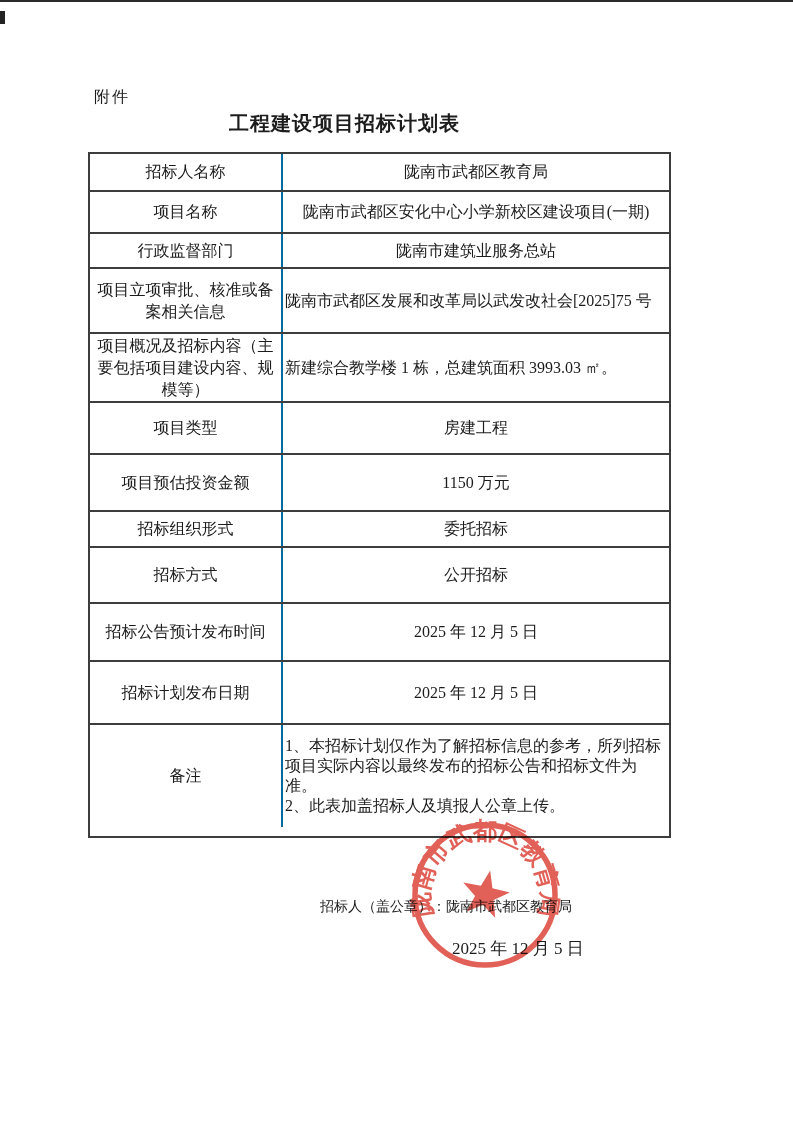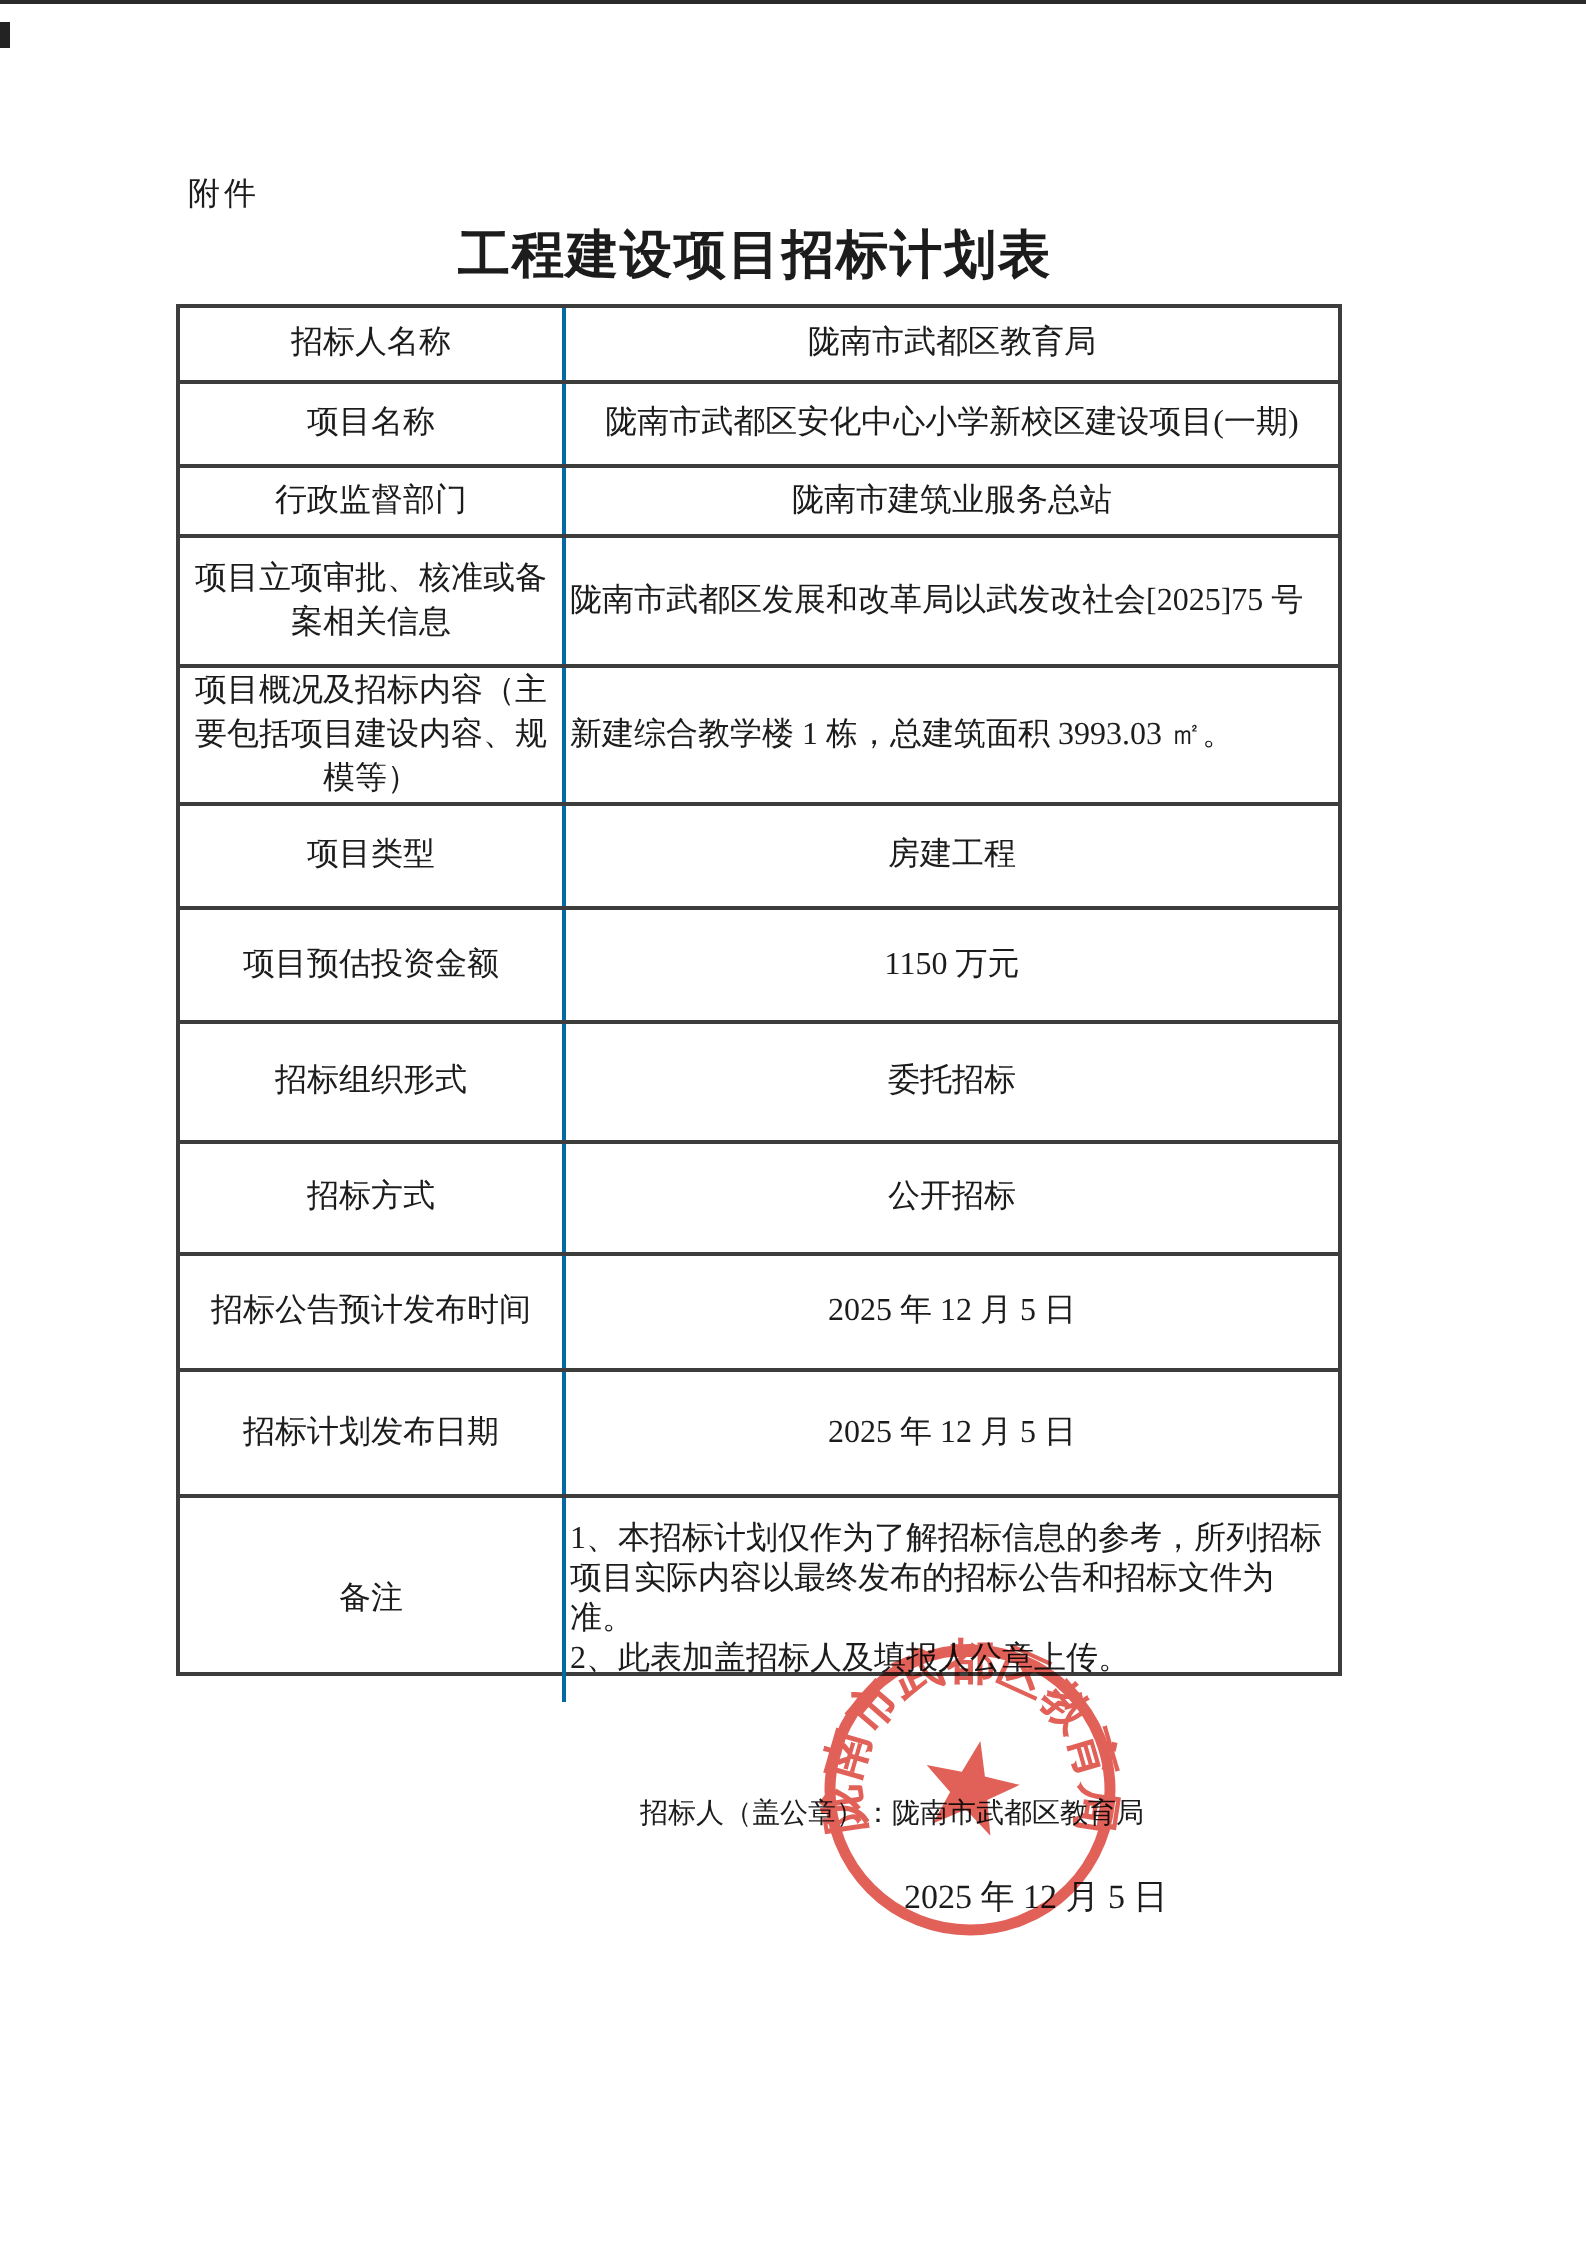--- a/index.html
+++ b/index.html
@@ -9,21 +9,21 @@
     background:#ffffff;
     overflow:hidden;
     font-family:"Liberation Serif","DejaVu Serif",serif;
     color:#1c1c1c;
   }
   .scan-top-line{position:absolute;left:0;top:0;width:793px;height:2px;background:#2b2b2b;}
   .scan-left-mark{position:absolute;left:0;top:11px;width:5px;height:13px;background:#232323;}
   .attachment{position:absolute;left:94px;top:87px;font-size:16px;letter-spacing:2px;}
   .doc-title{
     position:absolute;left:229px;top:110px;width:292px;height:30px;
-    text-align:right;font-size:26px;font-weight:bold;letter-spacing:1px;white-space:nowrap;
+    text-align:left;font-size:20px;font-weight:bold;letter-spacing:1px;white-space:nowrap;
   }
   .bid-table{
     position:absolute;left:88px;top:152px;width:583px;height:686px;
     border:2px solid #3d3d3d;box-sizing:border-box;
     display:flex;flex-direction:column;
   }
   .row{display:flex;box-sizing:border-box;border-bottom:2px solid #3d3d3d;flex:0 0 auto;}
   .row:last-child{border-bottom:none;}
   .cell{display:flex;align-items:center;justify-content:center;box-sizing:border-box;
         font-size:16px;line-height:22px;text-align:center;white-space:pre-line;}
@@ -73,21 +73,21 @@
       <div class="cell value left">新建综合教学楼 1 栋，总建筑面积 3993.03 ㎡。</div>
     </div>
     <div class="row" style="height:52px">
       <div class="cell label">项目类型</div>
       <div class="cell value">房建工程</div>
     </div>
     <div class="row" style="height:57px">
       <div class="cell label">项目预估投资金额</div>
       <div class="cell value">1150 万元</div>
     </div>
-    <div class="row" style="height:60px">
+    <div class="row" style="height:36px">
       <div class="cell label">招标组织形式</div>
       <div class="cell value">委托招标</div>
     </div>
     <div class="row" style="height:56px">
       <div class="cell label">招标方式</div>
       <div class="cell value">公开招标</div>
     </div>
     <div class="row" style="height:58px">
       <div class="cell label">招标公告预计发布时间</div>
       <div class="cell value">2025 年 12 月 5 日</div>

